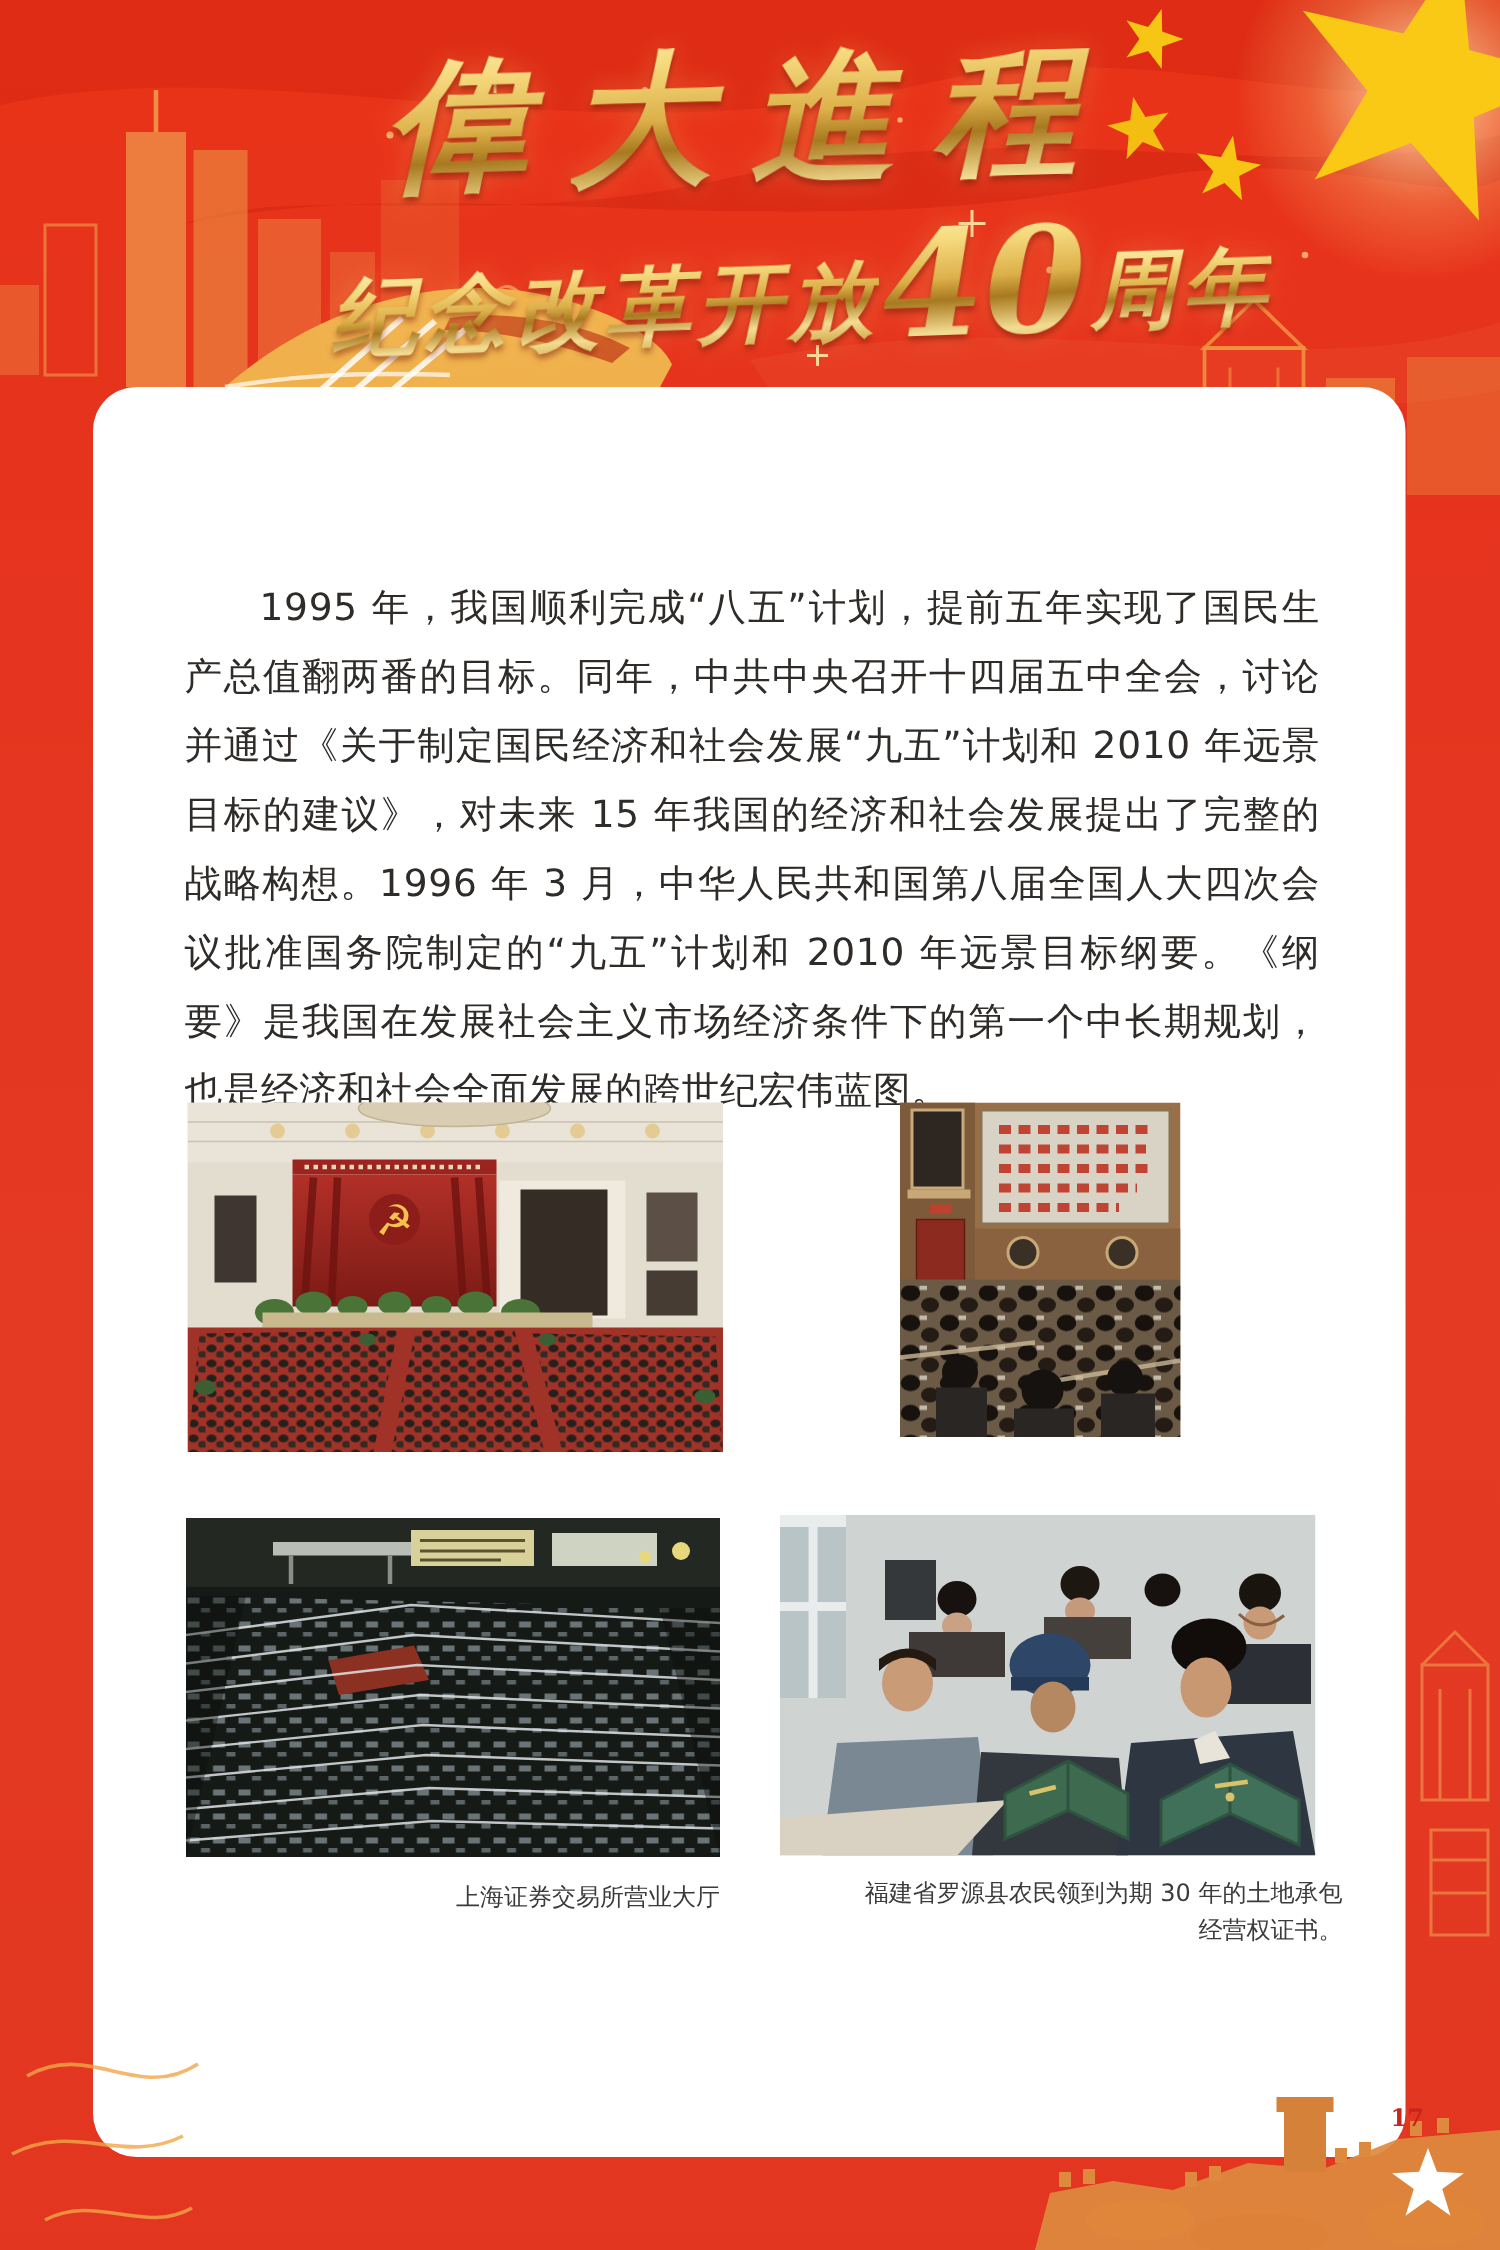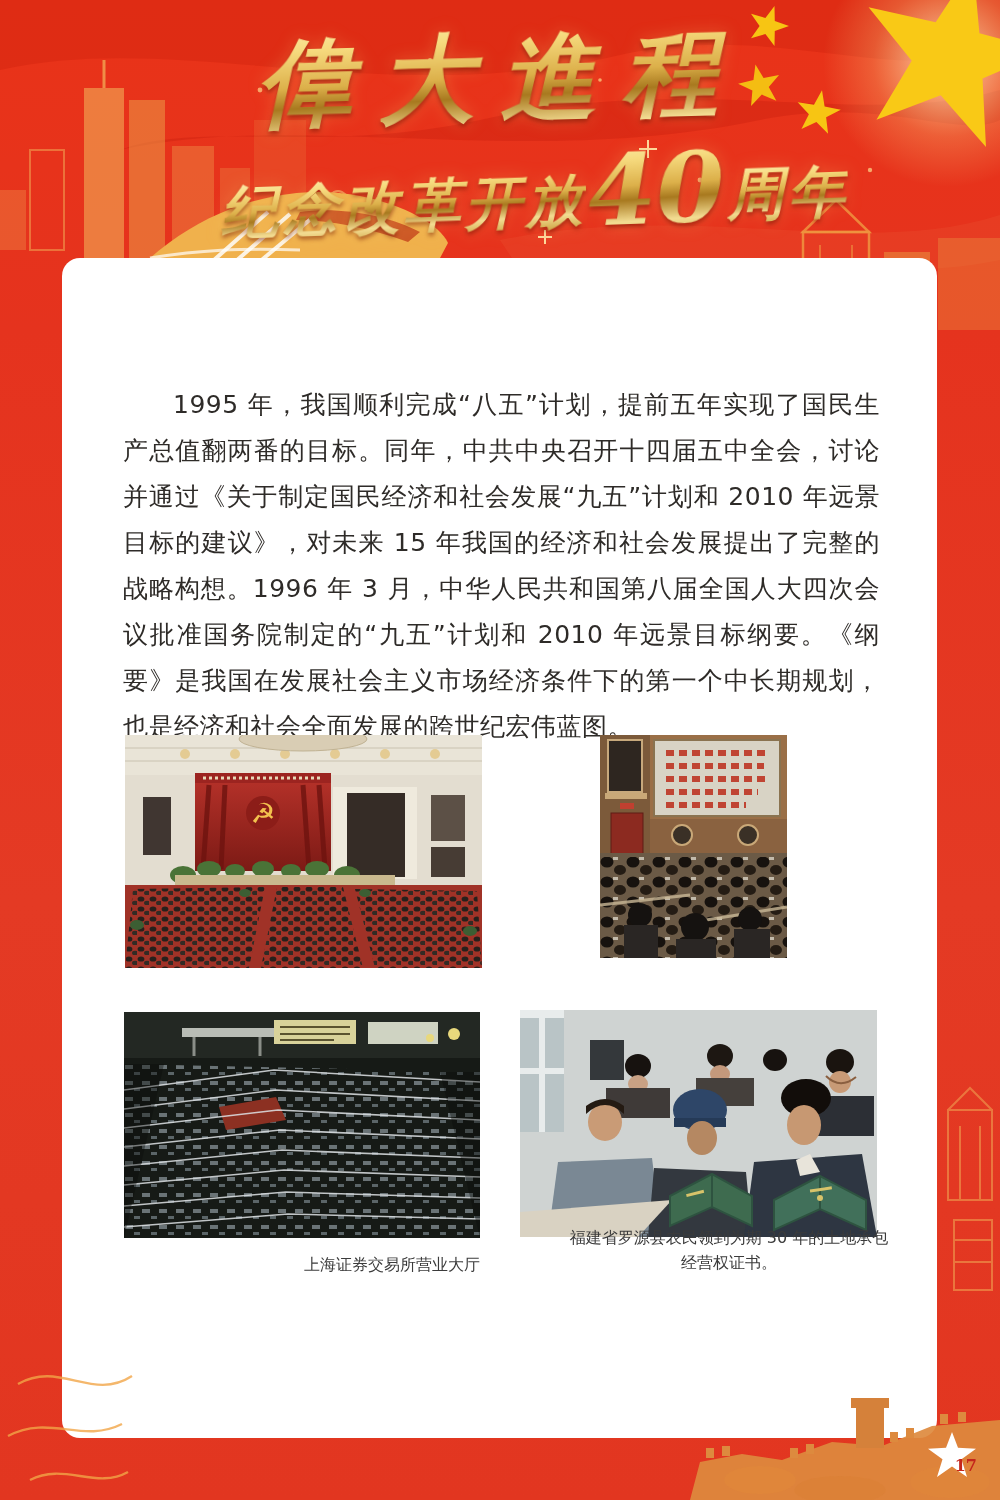--- a/index.html
+++ b/index.html
@@ -19,42 +19,42 @@
   .main-title{position:absolute;top:8px;left:215px;width:570px;height:150px;
     text-align:center;font-size:96px;line-height:140px;letter-spacing:26px;
     transform:rotate(-1.5deg);white-space:nowrap;}
   .subtitle{position:absolute;top:136px;left:220px;width:590px;height:110px;
     text-align:center;line-height:104px;transform:rotate(-2deg);white-space:nowrap;}
   .subtitle .pre,.subtitle .suf{font-size:57px;letter-spacing:4px;}
   .subtitle .num{font-size:98px;letter-spacing:0;padding:0 2px;position:relative;top:6px;}
 
   
   .card{position:absolute;left:62px;top:258px;width:875px;height:1180px;
-    background:#ffffff;border-radius:18px;}
+    background:#ffffff;border-radius:29px;}
   .article{position:absolute;left:61px;top:99px;width:757px;
     font-size:25px;line-height:46px;color:#2e2b28;text-align:justify;
     text-indent:2em;letter-spacing:.5px;}
 
   
   figure{margin:0;padding:0;position:absolute;}
   .ph1{left:63px;top:477px;width:357px;height:233px;}
   .ph2{left:538px;top:477px;width:187px;height:223px;}
   .ph3{left:62px;top:754px;width:356px;height:226px;}
   .ph4{left:458px;top:752px;width:357px;height:227px;}
   .caption{position:absolute;font-size:16px;color:#3b3b3b;line-height:25px;}
   .cap1{left:63px;top:752px;width:357px;text-align:center;}
   .cap2{left:450px;top:711px;width:420px;text-align:center;}
   .cap3{left:62px;top:994px;width:356px;text-align:right;}
-  .cap4{left:501px;top:967px;width:332px;text-align:center;}
+  .cap4{left:501px;top:991px;width:332px;text-align:right;}
 
   
   .page-star{position:absolute;left:927px;top:1432px;width:50px;height:48px;
     background:#ffffff;
     clip-path:polygon(50% 0%,62% 33%,98% 35%,69% 57%,80% 94%,50% 72%,20% 94%,31% 57%,2% 35%,38% 33%);}
-  .page-num{position:absolute;left:927px;top:1456px;width:50px;text-align:right;
+  .page-num{position:absolute;left:927px;top:1402px;width:50px;text-align:left;
     font-family:"DejaVu Serif","Liberation Serif",serif;font-weight:bold;
     font-size:16px;color:#c4261c;}
 </style>
 </head>
 <body>
 
 <div class="poster">
 
   <svg class="deco" style="left:0;top:0" width="1000" height="330" viewBox="0 0 1000 330">
     <defs>

